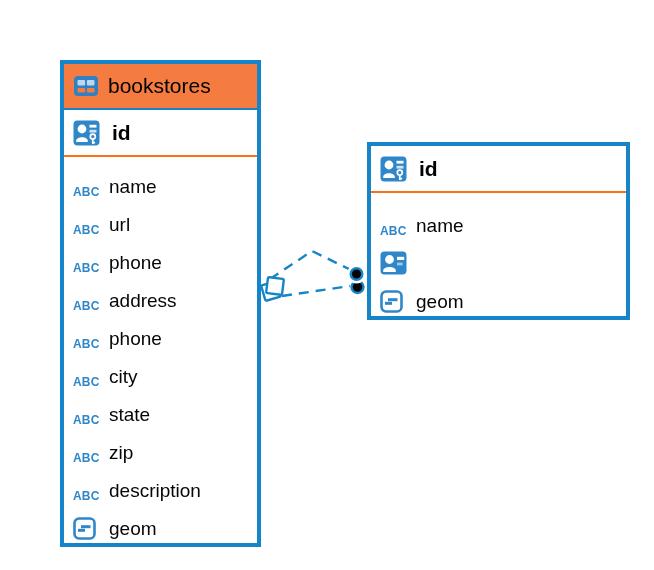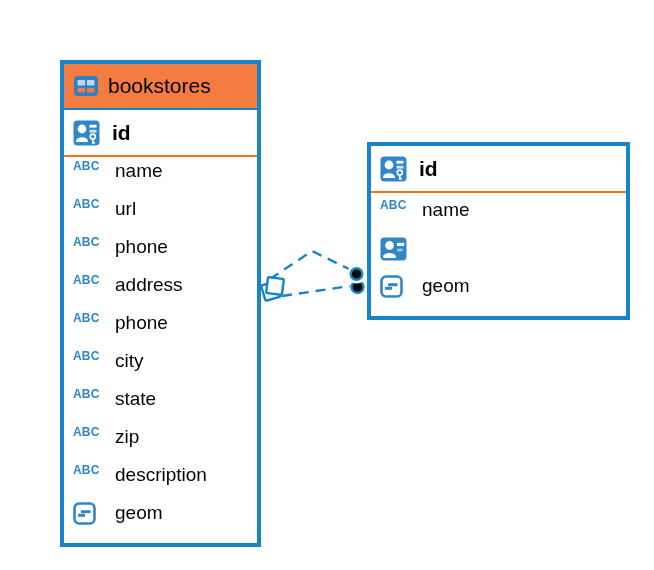--- a/index.html
+++ b/index.html
@@ -13,23 +13,23 @@
   .thead{display:flex;align-items:center;gap:9px;padding:0 9px;border-bottom:2px solid #1585c8;}
   .t-left  .thead{height:44px;background:#f57c41;}
   .t-right .thead{height:41px;background:#ebebeb;}
   .ttl{font-size:21px;color:#000;white-space:nowrap;}
 
   .pkrow{display:flex;align-items:center;height:45px;padding:0 9px;border-bottom:2px solid #f97316;background:#fff;}
   .pk-label{font-size:21px;font-weight:700;color:#000;margin-left:9px;}
 
   .cols{padding:3px 0;}
   .t-right .cols{padding:6px 0 3px 0;}
-  .crow{display:flex;align-items:flex-start;height:38px;padding:0 9px;}
+  .crow{display:flex;align-items:flex-end;height:38px;padding:0 9px;}
   .islot{width:30px;min-width:30px;display:flex;align-items:center;justify-content:flex-start;}
-  .cname{font-size:19px;color:#060606;margin-left:12px;white-space:nowrap;}
+  .cname{font-size:19px;color:#060606;margin-left:6px;white-space:nowrap;}
 
   .abc{font-weight:700;font-size:12px;color:#2f86c8;letter-spacing:0.2px;line-height:1;}
 
   .connectors{position:absolute;left:0;top:0;width:654px;height:570px;pointer-events:none;}
 </style>
 </head>
 <body>
 
 <div class="canvas">
 

